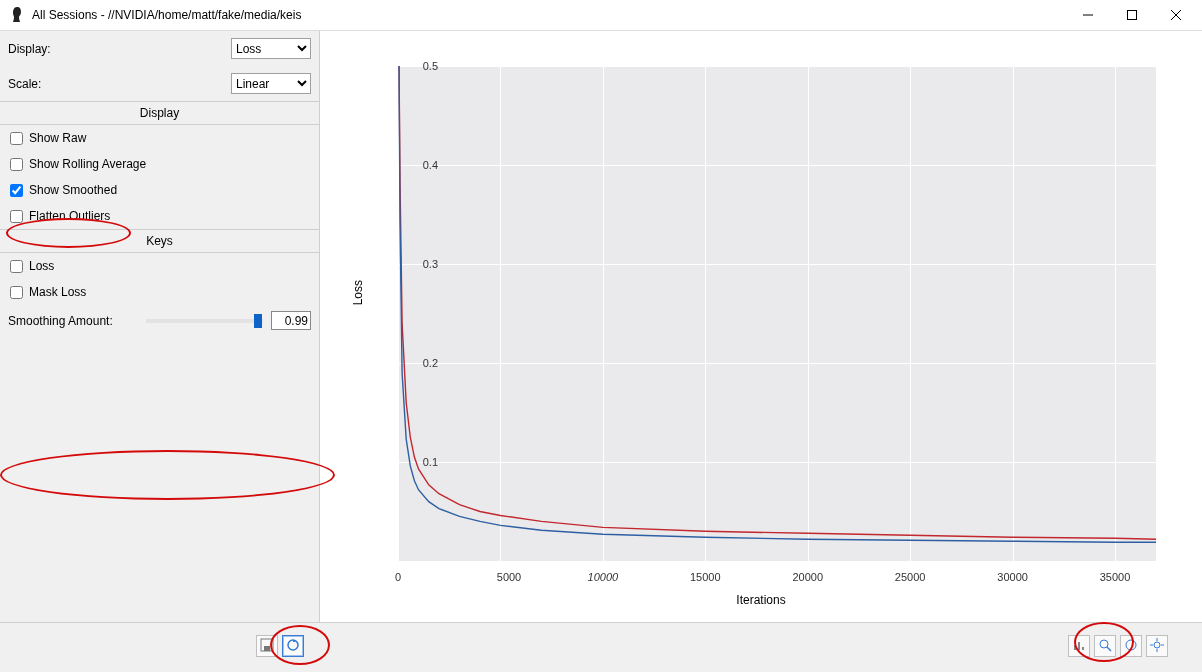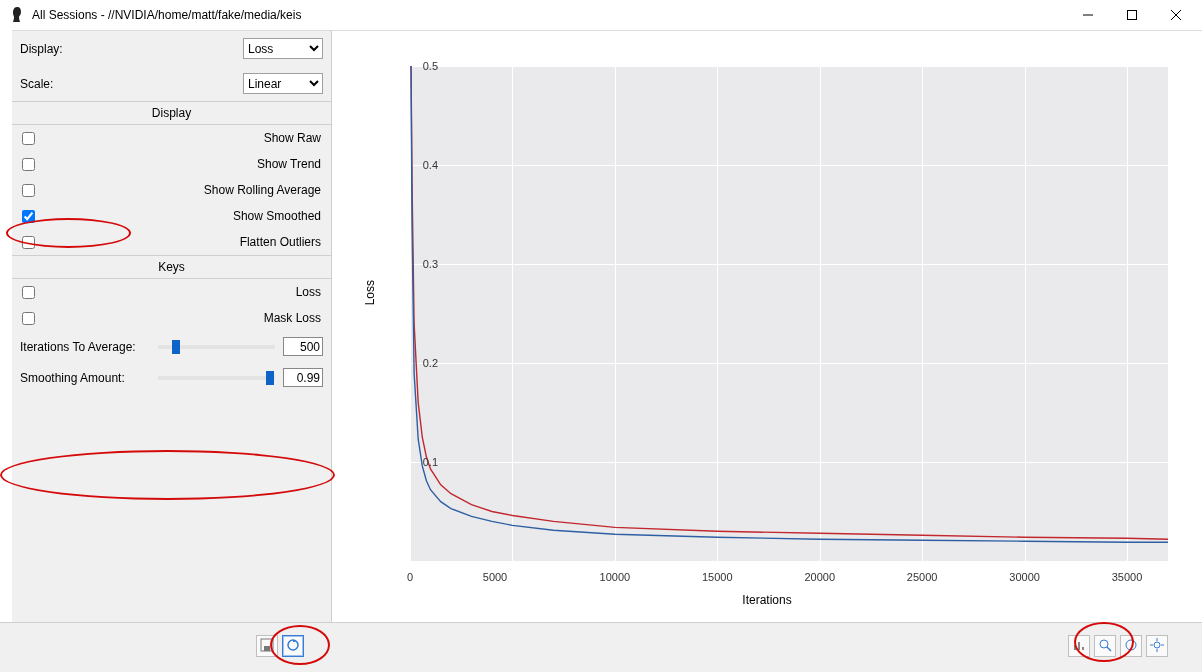--- a/index.html
+++ b/index.html
@@ -4,29 +4,29 @@
 <style>
 * { box-sizing: border-box; margin: 0; padding: 0; }
 body { font-family: "Segoe UI", Tahoma, sans-serif; font-size: 12px; background: #fff; width:1202px; height:672px; overflow:hidden; position:relative; }
 
 .titlebar { height:30px; display:flex; align-items:center; padding:5px 4px; border-bottom:1px solid #fff; }
 .titlebar .app-icon { width:18px; height:18px; margin:0 6px 0 4px; }
 .titlebar .title { flex:1; font-size:12px; }
 .win-controls { display:flex; height:30px; }
 .win-btn { width:44px; height:30px; display:flex; align-items:center; justify-content:center; }
 
-.main { display:flex; height:592px; border-top:1px solid #dcdcdc;margin-left:12px; }
+.main { display:flex; height:592px; border-top:1px solid #dcdcdc; }
 
 .sidebar { width:320px; background:#f0f0f0; border-right:1px solid #cfcfcf; display:flex; flex-direction:column; }
 .side-row { display:flex; align-items:center; padding:7px 8px; }
 .side-row label.lbl { flex:1; }
 .side-row select { width:80px; height:21px; border:1px solid #a0a0a0; background:#fff; font-size:12px; }
 
 .section-hdr { text-align:center; padding:4px 0; border-top:1px solid #cfcfcf; border-bottom:1px solid #cfcfcf; font-size:12px; }
-.chk-row { display:flex; align-items:center; padding:6px 10px; gap:6px;justify-content:space-between; }
+.chk-row { display:flex; align-items:center; padding:6px 10px; gap:6px; }
 .chk-row input[type=checkbox] { width:13px; height:13px; }
 
 .param-row { display:flex; align-items:center; padding:6px 8px; gap:2px; }
 .param-row .plabel { width:130px; }
 .param-row .slider-track { flex:1; height:4px; background:#e3e3e3; position:relative; margin:0 6px; }
 .param-row .slider-thumb { position:absolute; top:-5px; width:8px; height:14px; background:#0e63c8; }
 .param-row input.num { width:40px; height:19px; border:1px solid #888; text-align:right; padding-right:2px; font-size:12px; }
 
 .plot-area { flex:1; background:#fff; position:relative; }
 
@@ -96,24 +96,20 @@
       <select><option>Linear</option></select>
     </div>
 
     <div class="section-hdr">Display</div>
     <div class="chk-row">
         <input type="checkbox" style="">
         <span>Show Raw</span>
       </div>
     <div class="chk-row">
         <input type="checkbox" style="">
-        <span>Show Trend</span>
-      </div>
-    <div class="chk-row">
-        <input type="checkbox" style="">
         <span>Show Rolling Average</span>
       </div>
     <div class="chk-row">
         <input type="checkbox" checked="" style="">
         <span>Show Smoothed</span>
       </div>
     <div class="chk-row">
         <input type="checkbox" style="">
         <span>Flatten Outliers</span>
       </div>
@@ -121,27 +117,20 @@
     <div class="section-hdr">Keys</div>
     <div class="chk-row">
         <input type="checkbox" style="">
         <span>Loss</span>
       </div>
     <div class="chk-row">
         <input type="checkbox" style="">
         <span>Mask Loss</span>
       </div>
 
-    <div class="param-row">
-      <span class="plabel">Iterations To Average:</span>
-      <div class="slider-track">
-          <div class="slider-thumb" style="left:12%"></div>
-        </div>
-      <input class="num" value="500" style="">
-    </div>
     <div class="param-row">
       <span class="plabel">Smoothing Amount:</span>
       <div class="slider-track">
           <div class="slider-thumb" style="left:92%"></div>
         </div>
       <input class="num" value="0.99" style="">
     </div>
 
   </div>
 
@@ -163,22 +152,22 @@
       </div>
     <svg class="plot-svg" id="plotsvg">
         <path d="M1.0243243243243243 0 L2.0486486486486486 118.80000000000001 L4.097297297297297 257.4 L8.194594594594594 336.6 L12.291891891891893 371.25 L16.38918918918919 391.05 L20.486486486486488 402.93 L30.72972972972973 418.77 L40.972972972972975 427.68 L61.45945945945946 438.57 L81.94594594594595 445.5 L102.43243243243244 449.46 L143.40540540540542 455.4 L204.86486486486487 461.34 L307.2972972972973 465.3 L409.72972972972974 467.28 L512.1621621621622 469.26 L614.5945945945946 471.24 L717.027027027027 472.23 L758 473.22 " class="curve" stroke="#c1272d"></path>
         <path d="M1.0243243243243243 0 L2.0486486486486486 158.39999999999998 L4.097297297297297 306.9 L8.194594594594594 373.23 L12.291891891891893 399.96 L16.38918918918919 414.81 L20.486486486486488 423.72 L30.72972972972973 435.6 L40.972972972972975 442.53 L61.45945945945946 450.45 L81.94594594594595 455.4 L102.43243243243244 459.36 L143.40540540540542 464.31 L204.86486486486487 468.27 L307.2972972972973 471.24 L409.72972972972974 473.22 L512.1621621621622 474.21 L614.5945945945946 475.2 L717.027027027027 476.19 L758 476.19 " class="curve" stroke="#2e5fa3"></path>
       </svg>
 
     <span class="ylabel">Loss</span>
     <span class="xlabel">Iterations</span>
 
   <div class="axis-tick-x" style="left: 78px;">0</div>
-      <div class="axis-tick-x" style="left: 163px; text-align: right;">5000</div>
-      <div class="axis-tick-x" style="left: 282.865px;">10000</div>
+      <div class="axis-tick-x" style="left: 189px; text-align: right;">5000</div>
+      <div class="axis-tick-x" style="left: 282.865px; font-style: italic;">10000</div>
       <div class="axis-tick-x" style="left: 385.297px;">15000</div>
       <div class="axis-tick-x" style="left: 487.73px;">20000</div>
       <div class="axis-tick-x" style="left: 590.162px;">25000</div>
       <div class="axis-tick-x" style="left: 692.595px;">30000</div>
       <div class="axis-tick-x" style="left: 795.027px;">35000</div>
       <div class="axis-tick-y" style="top: 431px;">0.1</div>
       <div class="axis-tick-y" style="top: 332px;">0.2</div>
       <div class="axis-tick-y" style="top: 233px;">0.3</div>
       <div class="axis-tick-y" style="top: 134px;">0.4</div>
       <div class="axis-tick-y" style="top: 35px;">0.5</div>

